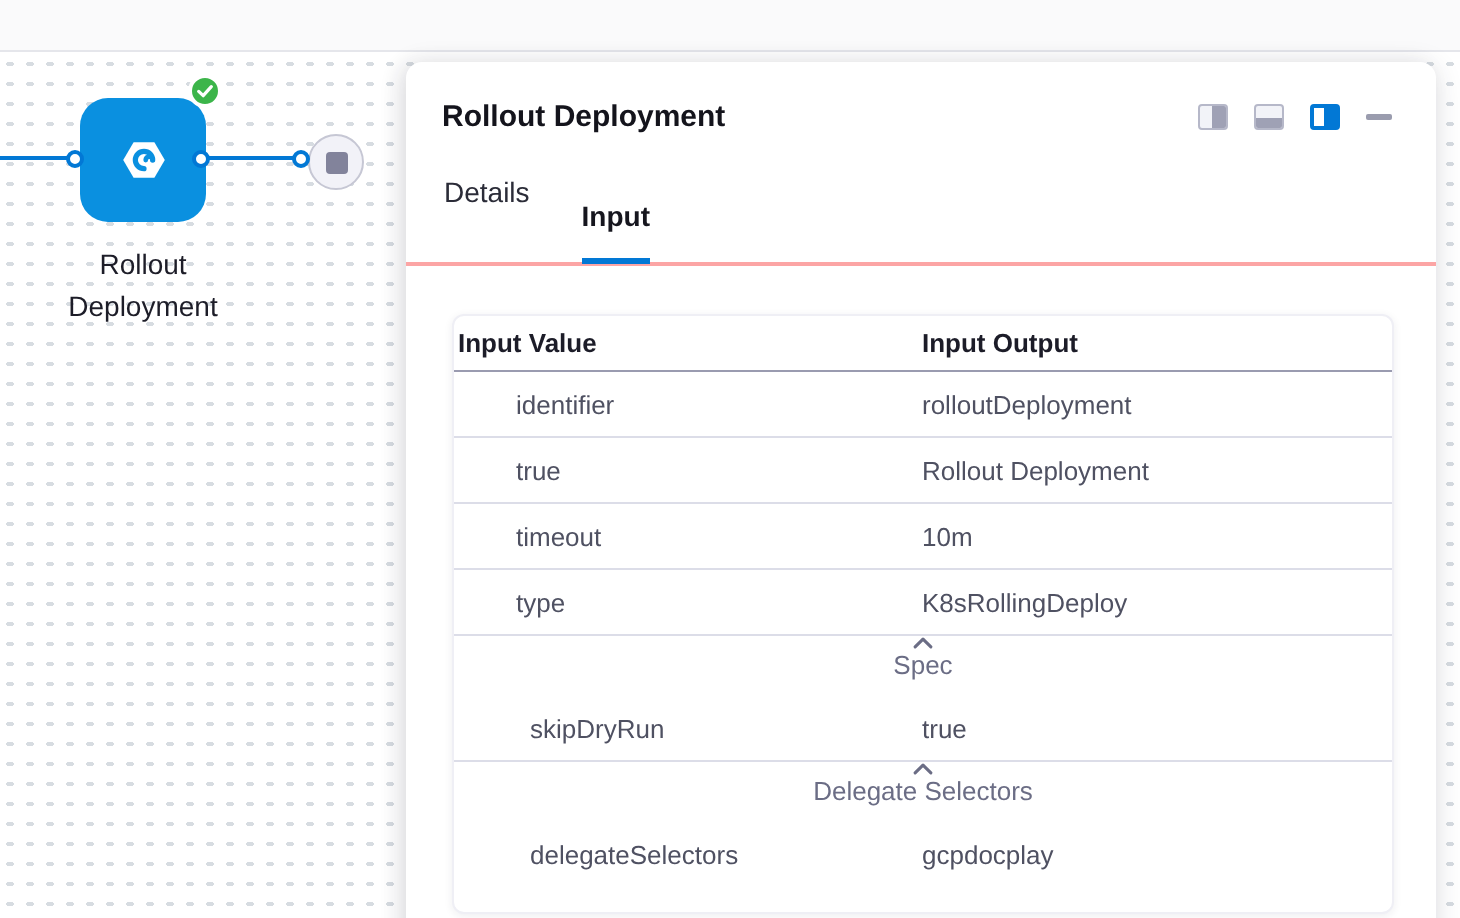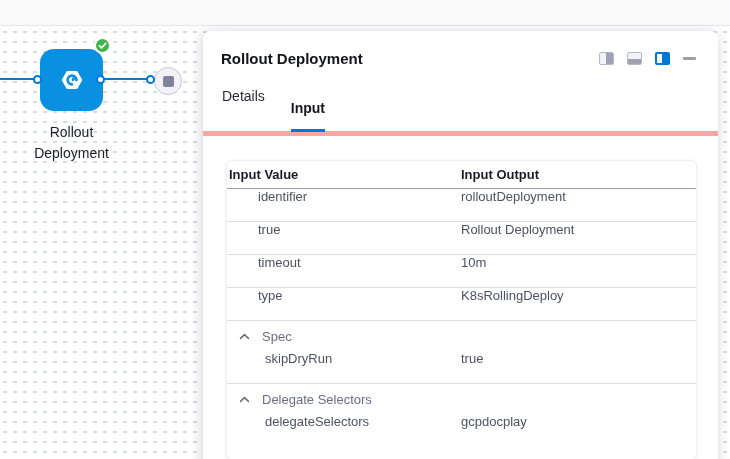--- a/index.html
+++ b/index.html
@@ -45,36 +45,36 @@
     background:#f2f3f8; position:relative; cursor:pointer; }
   .licon .fill { position:absolute; background:#9fa1b5; }
   .licon.right .fill { right:0; top:0; width:7px; height:100%; border-radius:0 1px 1px 0; }
   .licon.bottom .fill { left:0; bottom:0; width:100%; height:5px; border-radius:0 0 1px 1px; }
   .licon.active { border:2px solid #0278d5; background:#fff; }
   .licon.active .fill { background:#0278d5; right:0; top:0; width:6px; height:100%; }
   .minimize { width:13px; height:13px; display:flex; align-items:center; cursor:pointer; }
   .minimize .bar { width:13px; height:2.5px; background:#9a9cae; border-radius:1px; }
 
   .tabs { display:flex; gap:26px; padding-left:19px; margin-top:21px;
-    border-bottom:5px solid #fca5a5; }
+    border-bottom:2px solid #fca5a5; }
   .tab { font-size:14px; color:#2b2c38; padding-bottom:13px; cursor:pointer;
     border-bottom:3px solid transparent; margin-bottom:-1px; }
   .tab.active { font-weight:bold; color:#16161e; border-bottom-color:#0278d5;margin-top:12px; }
 
   .table-card { margin:24px 21px 0 23px; border:1px solid #efeff5; border-radius:6px;
     background:#fff; box-shadow:0 1px 4px rgba(40,41,61,.08); padding-bottom:12px; }
   .thead { display:flex; height:28px; align-items:center;
     border-bottom:1px solid #9a9bb0; }
   .thead .col1 { width:234px; padding-left:2px; font-size:13px; font-weight:bold; color:#1c1c28; }
   .thead .col2 { font-size:13px; font-weight:bold; color:#1c1c28; }
-  .trow { display:flex; height:33px; align-items:flex-start; font-size:13px; color:#4f5162; }
+  .trow { display:flex; height:33px; align-items:center; font-size:13px; color:#4f5162; }
   .trow.sep { border-bottom:1px solid #dcdde8; }
   .trow .col1 { width:234px; padding-left:31px; }
   .trow.sub .col1 { padding-left:38px; }
-  .srow { display:flex; height:30px; align-items:center; font-size:13px; color:#6b6d85; }
+  .srow { display:flex; height:30px; align-items:center; font-size:13px; color:#6b6d85;flex-direction:column; }
   .srow .chev { margin:0 12px 0 12px; display:flex; cursor:pointer; }
   .srow.d2 { border-top:0; }
 </style>
 </head>
 <body>
 
 <div class="topbar"></div>
 <div class="canvas"></div>
 
 <div class="edge"></div>

